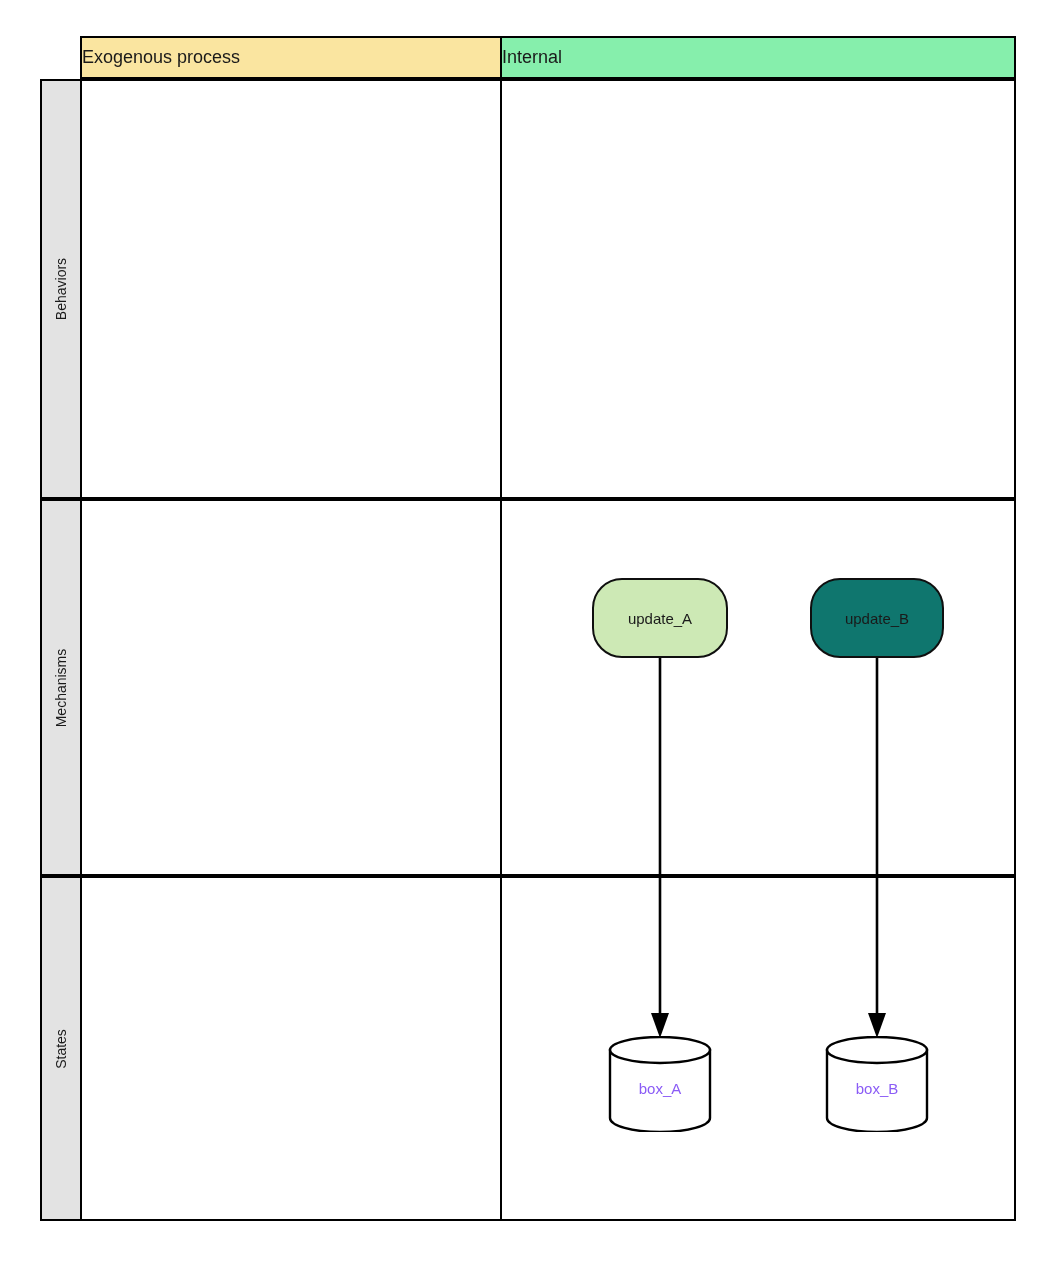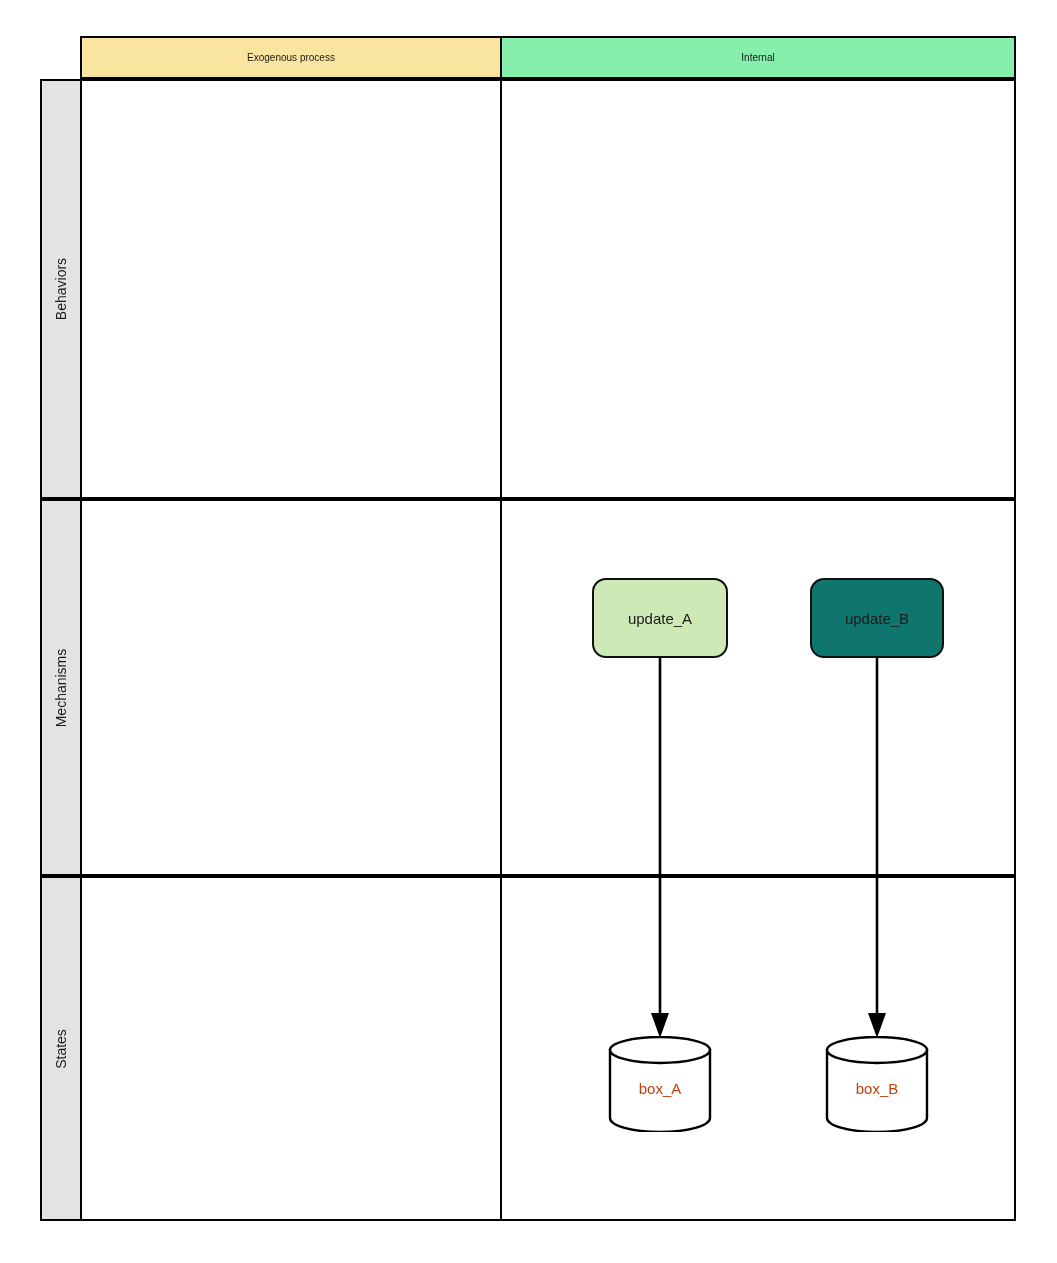--- a/index.html
+++ b/index.html
@@ -33,22 +33,22 @@
 
   
   .col-header {
     position: absolute;
     top: 0;
     height: 43px;
     border: 2px solid #000000;
     box-sizing: border-box;
     display: flex;
     align-items: center;
-    justify-content: center;
-    font-size: 10px;
+    justify-content: flex-start;
+    font-size: 18px;
     color: #1a1a1a;
   }
   .col-header.c0 {
     left: 40px;
     width: 422px;
   }
   .col-header.c1 {
     left: 460px;
     width: 516px;
   }
@@ -86,40 +86,40 @@
   .cell.c0 { left: 40px;  width: 422px; }
   .cell.c1 { left: 460px; width: 516px; }
   .cell.r0 { top: 43px;  height: 420px; }
   .cell.r1 { top: 463px; height: 377px; }
   .cell.r2 { top: 840px; height: 345px; }
 
   
   .node-process {
     position: absolute;
     border: 2.5px solid #0f0f0f;
-    border-radius: 14px;
+    border-radius: 30px;
     box-sizing: border-box;
     display: flex;
     align-items: center;
     justify-content: center;
     font-size: 15px;
     color: #1a1a1a;
   }
 
   .node-store {
     position: absolute;
     display: block;
   }
   .node-store .store-label {
     position: absolute;
     left: 0;
     width: 100%;
     text-align: center;
     font-size: 15px;
-    color: #c2410c;
+    color: #8b5cf6;
   }
 
   .edge-layer {
     position: absolute;
     left: 0; top: 0;
     width: 1057px;
     height: 1263px;
     pointer-events: none;
   }
 </style>

